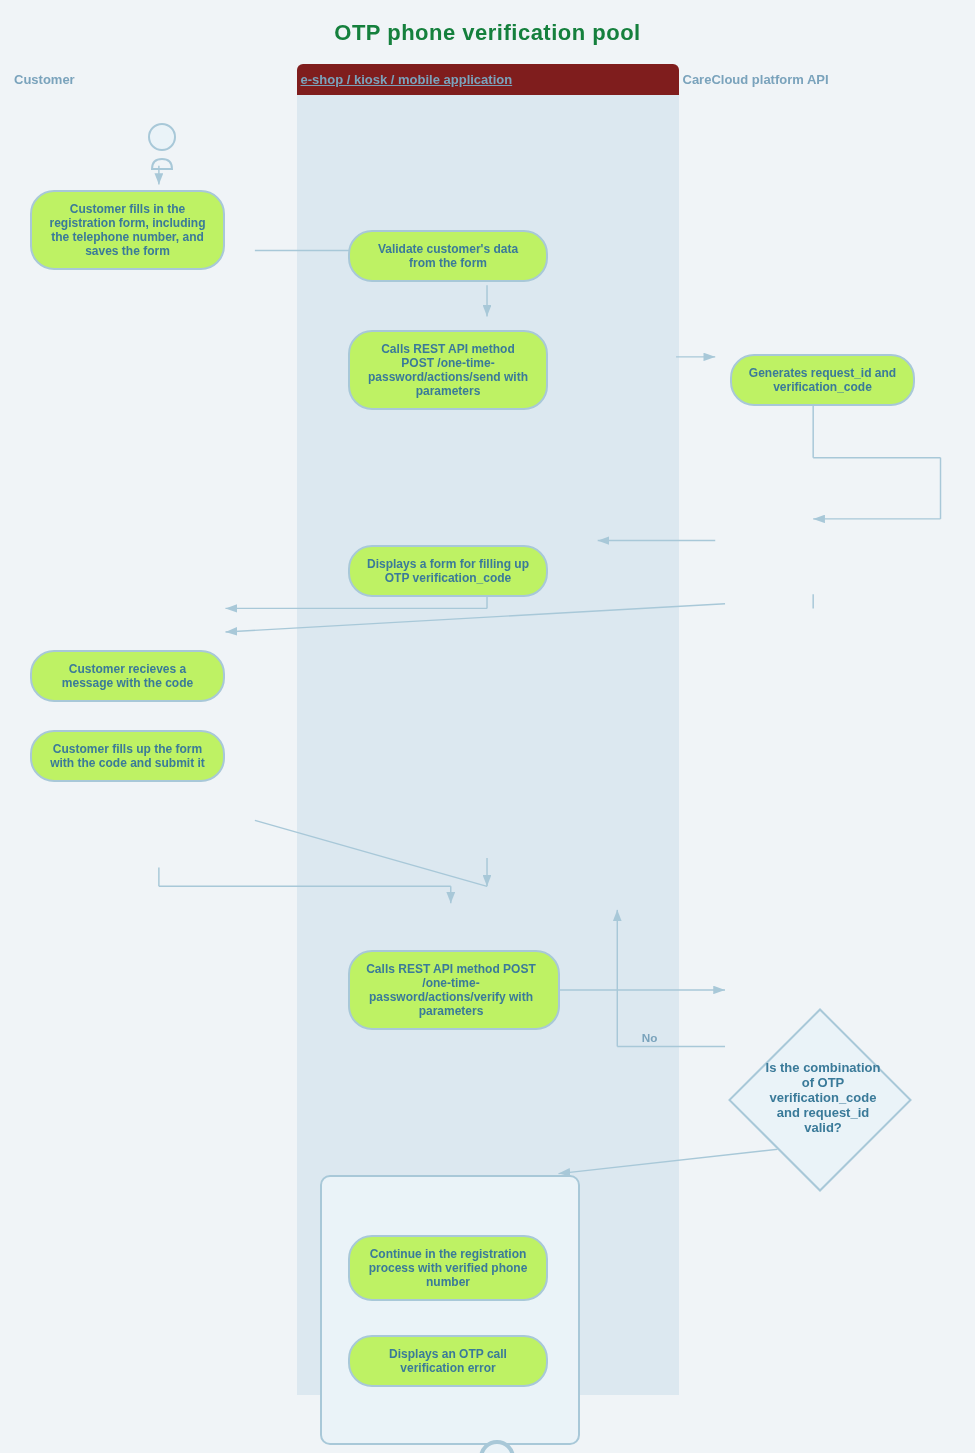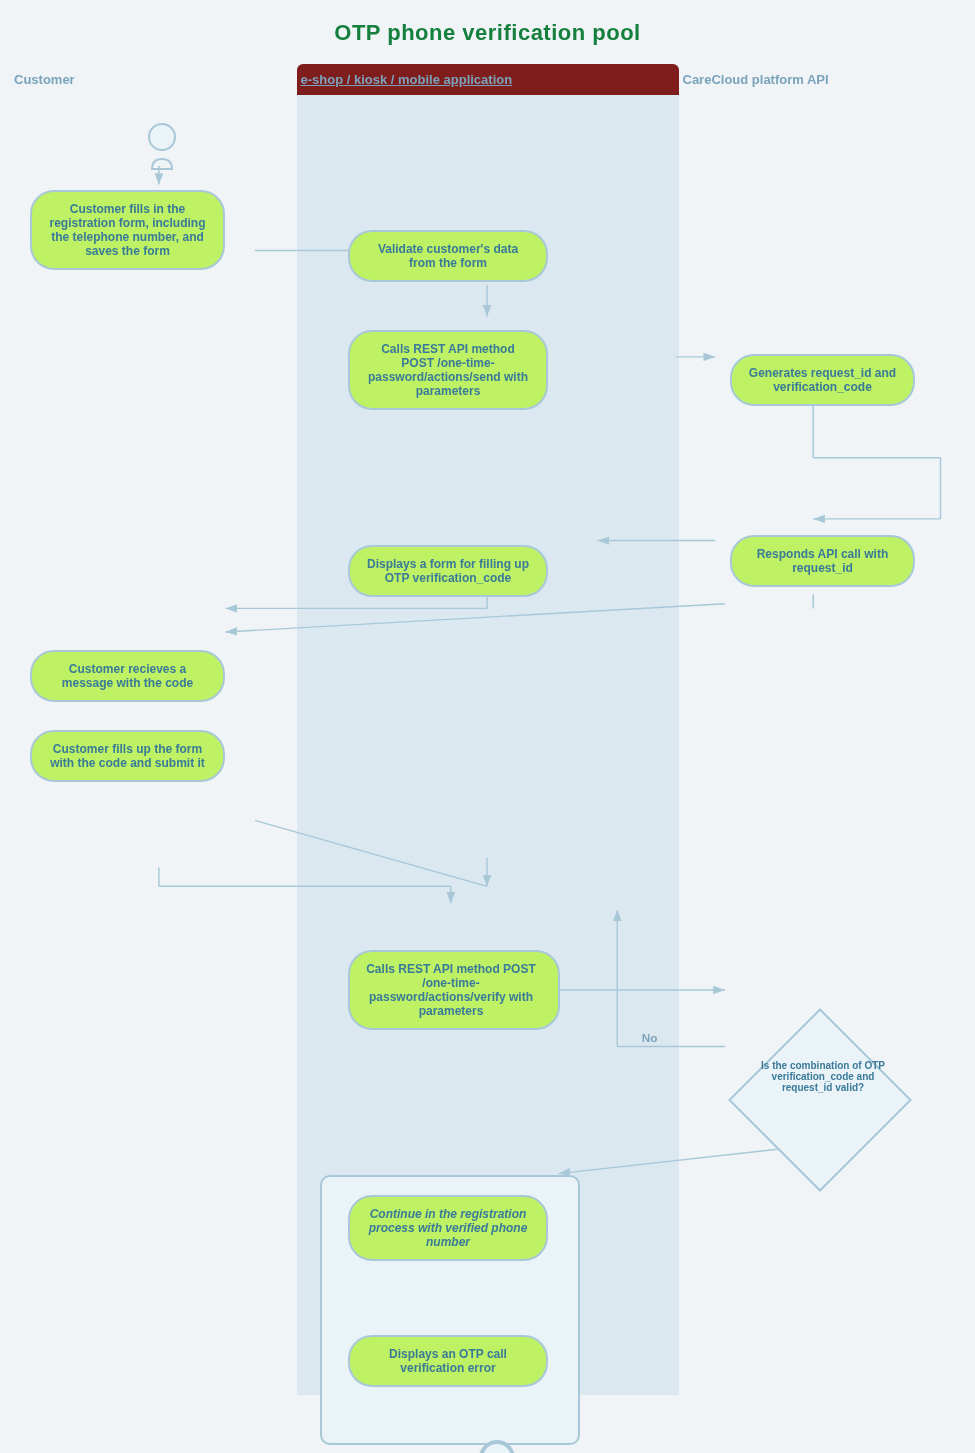--- a/index.html
+++ b/index.html
@@ -100,21 +100,21 @@
       width: 130px;
       height: 130px;
       transform: rotate(45deg);
       border: 2px solid #a8c8d8;
       background: #eaf3f8;
     }
     .diamond-text {
       position: absolute;
       text-align: center;
       color: #3a7a99;
-      font-size: 10px;
+      font-size: 13px;
       font-weight: bold;
     }
 
     .end-node {
       position: absolute;
       width: 36px;
       height: 36px;
       border-radius: 50%;
       border: 4px solid #a8c8d8;
       background: #eaf3f8;
@@ -211,36 +211,35 @@
     </div>
 
     <div class="flow-node" style="left:20px; top:95px; width:195px;">Customer fills in the registration form, including the telephone number, and saves the form</div>
 
     <div class="flow-node" style="left:338px; top:135px; width:200px;">Validate customer's data from the form</div>
 
     <div class="flow-node" style="left:338px; top:235px; width:200px;">Calls REST API method POST /one-time-password/actions/send with parameters</div>
 
     <div class="flow-node" style="left:720px; top:240px; width:185px;margin-top:19px;">Generates request_id and verification_code</div>
 
-    <div class="flow-node" style="left:720px; top:440px; width:185px;">Responds API call with request_id</div>
 
     <div class="flow-node" style="left:338px; top:450px; width:200px;">Displays a form for filling up OTP verification_code</div>
 
 
     <div class="flow-node" style="left:20px; top:555px; width:195px;">Customer recieves a message with the code</div>
 
     <div class="flow-node" style="left:20px; top:635px; width:195px;">Customer fills up the form with the code and submit it</div>
 
     <div class="flow-node" style="left:338px; top:855px; width:212px;padding-left:8px;">Calls REST API method POST /one-time-password/actions/verify with parameters</div>
 
     <div class="diamond-shape" style="left:745px; top:940px;"></div>
     <div class="diamond-text" style="left:748px; top:965px; width:130px;">Is the combination of OTP verification_code and request_id valid?</div>
 
     <div class="loop-box" style="left:310px; top:1080px; width:260px; height:270px;"></div>
 
-    <div class="flow-node" style="left:338px; top:1100px; width:200px;font-style:italic;">Continue in the registration process with verified phone number</div>
+    <div class="flow-node" style="left:338px; top:1140px; width:200px;">Continue in the registration process with verified phone number</div>
 
     <div class="flow-node" style="left:338px; top:1240px; width:200px;">Displays an OTP call verification error</div>
 
     <div class="end-node" style="left:469px; top:1345px;"></div>
 
   </div>
 </div>
 
 </body></html>

